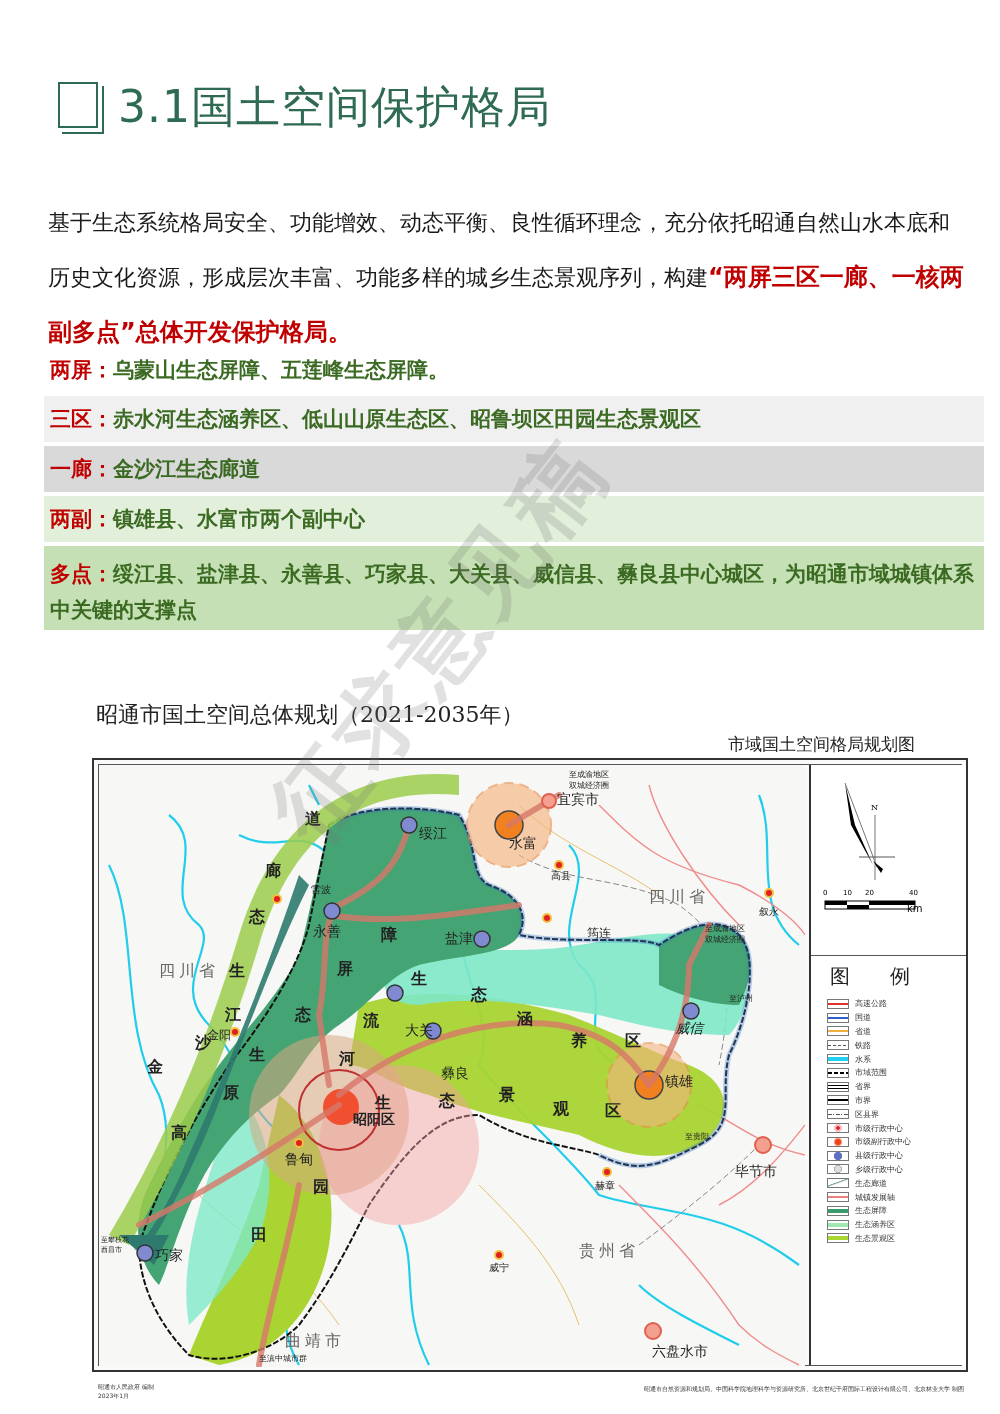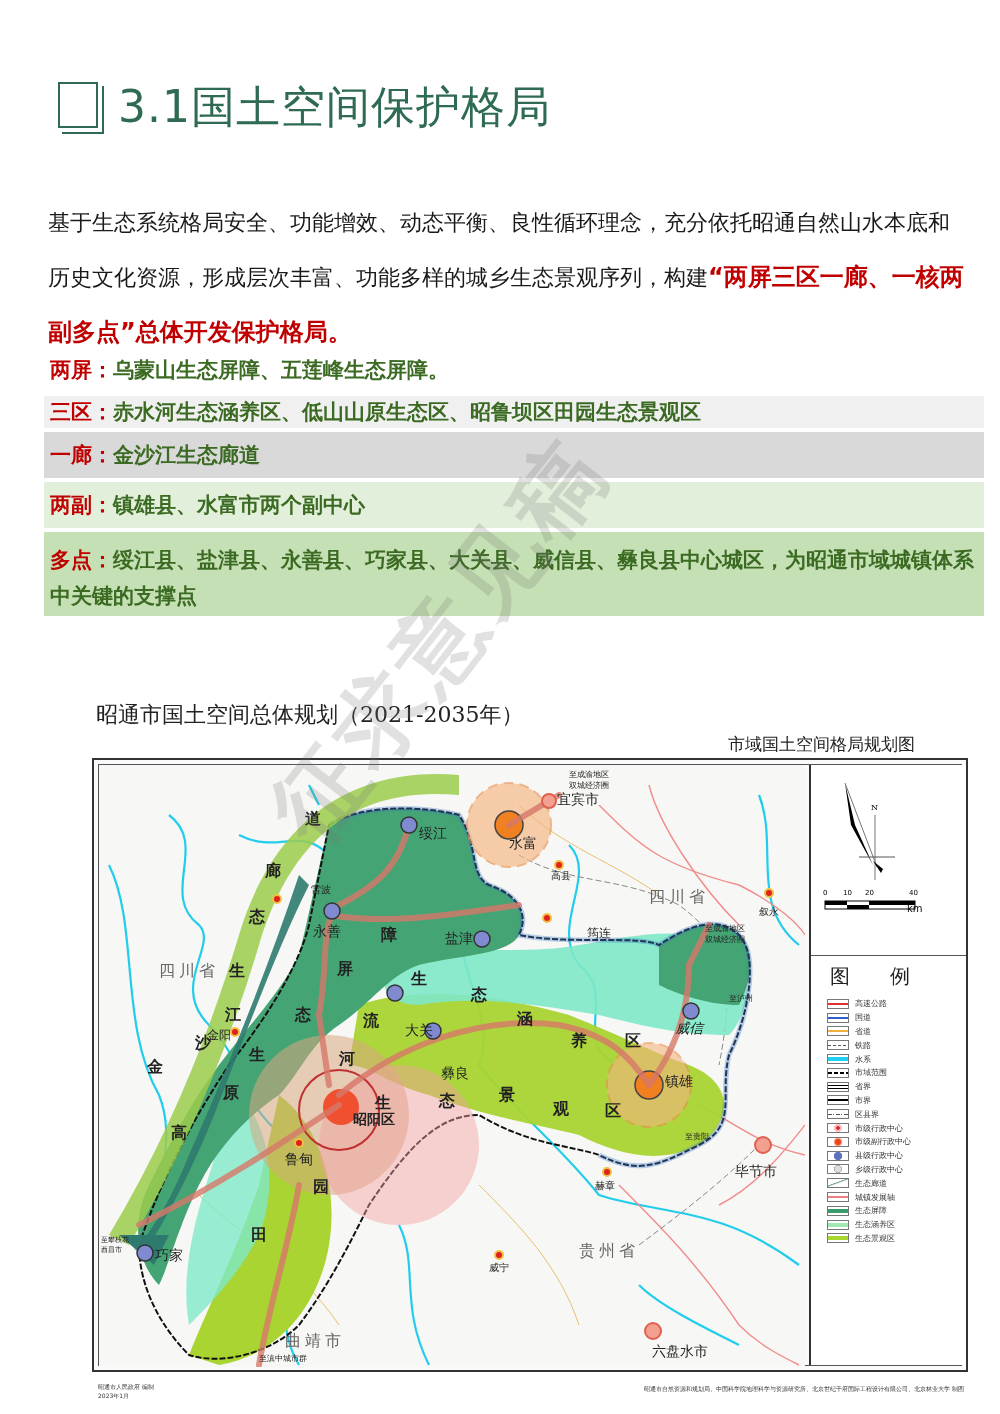--- a/index.html
+++ b/index.html
@@ -11,21 +11,21 @@
   .title-box .b2 { position:absolute; left:4px; top:4px; width:42px; height:48px; border-right:2px solid #2e6b52; border-bottom:2px solid #2e6b52; box-sizing:border-box; }
   .title-text { font-size:44px; color:#2e6b52; letter-spacing:1px; font-family:"DejaVu Sans", sans-serif; }
 
   .intro { position:absolute; left:48px; top:196px; width:920px; font-size:22px; line-height:54px; color:#1a1a1a; }
   .intro .hl { color:#c00000; font-weight:bold; font-size:24px; }
 
   .rows { position:absolute; left:44px; top:348px; width:940px; }
   .row { box-sizing:border-box; padding:0 6px; font-size:21px; font-weight:bold; color:#3b6a22; display:flex; align-items:center; }
   .row .lbl { color:#c00000; }
   .r1 { height:44px; background:#ffffff; }
-  .r2 { height:32px; background:#f0f0f0; margin-top:4px; }
+  .r2 { height:46px; background:#f0f0f0; margin-top:4px; }
   .r3 { height:46px; background:#d9d9d9; margin-top:4px; }
   .r4 { height:46px; background:#e2efda; margin-top:4px; }
   .r5 { height:46px; background:#e2efda; margin-top:4px; }
   .r6 { height:84px; background:#c5e0b4; margin-top:4px; display:block; padding-top:10px; line-height:36px; }
 
   .map-title { position:absolute; left:96px; top:700px; font-size:22px; color:#222; font-family:"DejaVu Serif", serif; }
   .map-subtitle { position:absolute; left:728px; top:733px; font-size:17px; color:#222; font-family:"DejaVu Serif", serif; }
 
   .map-frame { position:absolute; left:92px; top:758px; width:876px; height:614px; border:2px solid #333; box-sizing:border-box; background:#fafafa; overflow:hidden; }
   .map-inner { position:absolute; left:4px; top:4px; right:4px; bottom:4px; border:1px solid #555; }

